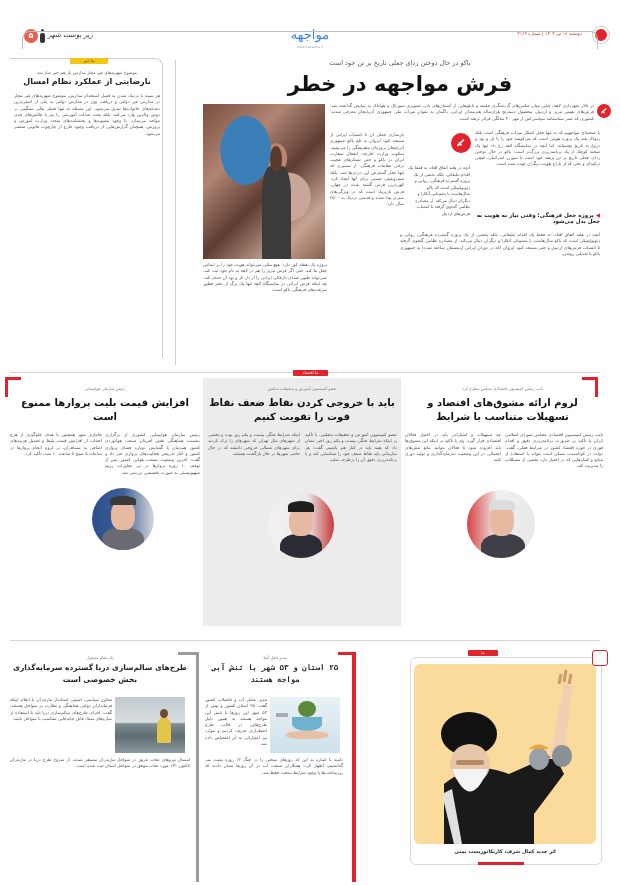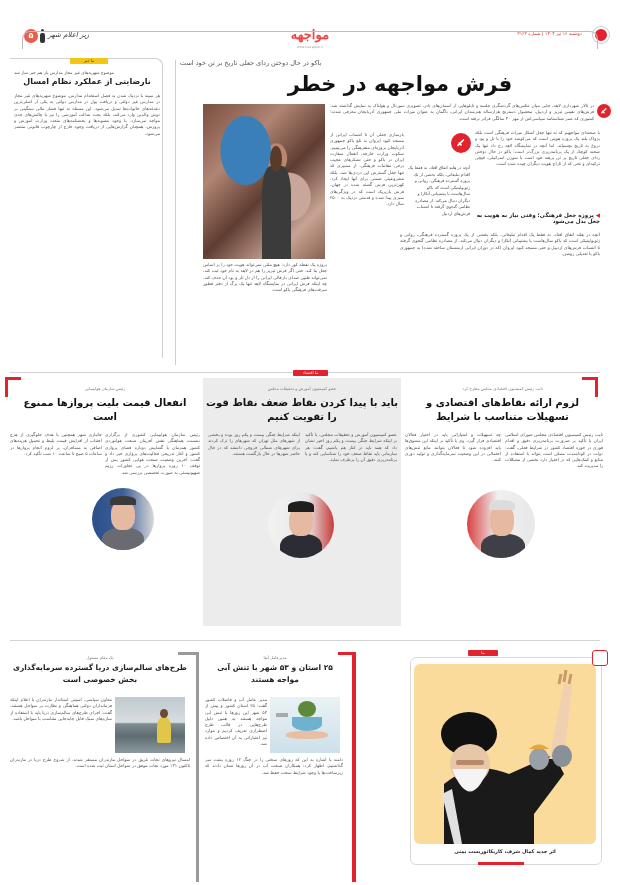--- a/index.html
+++ b/index.html
@@ -9,30 +9,30 @@
   .abs { position: absolute; }
 
   
   .masthead { position: absolute; left: 22px; top: 31px; width: 576px; height: 18px; border: 1px solid #bdbdbd; border-bottom: none; border-radius: 8px 8px 0 0; }
   .mh-right-icon { position: absolute; right: 11px; top: 27px; width: 16px; height: 16px; border-radius: 50%; background: #e2222c; border: 2px solid #fff; box-shadow: 0 0 0 1px #ccc; }
   .mh-date { position: absolute; right: 38px; top: 31px; font-size: 4.5px; color: #c0392b; white-space: nowrap; }
   .mh-logo { position: absolute; left: 240px; top: 27px; width: 140px; height: 22px; }
   .mh-logo .dots { position: absolute; top: 4px; width: 48px; height: 10px; background-image: radial-gradient(#c8c8c8 0.6px, transparent 0.7px); background-size: 2px 2px; }
   .mh-logo .dots.l { left: 0; }
   .mh-logo .dots.r { right: 0; }
-  .mh-logo .name { position: absolute; left: 50%; transform: translateX(-50%); top: 0; font-size: 13px; font-weight: bold; color: #ef4444; font-family: "DejaVu Serif", serif; }
+  .mh-logo .name { position: absolute; left: 50%; transform: translateX(-50%); top: 0; font-size: 13px; font-weight: normal; color: #3b82f6; font-family: "DejaVu Serif", serif; }
   .mh-logo .url { position: absolute; left: 50%; transform: translateX(-50%); top: 18px; font-size: 3px; color: #999; direction: ltr; }
   .mh-section { position: absolute; left: 48px; top: 31px; font-size: 7px; color: #333; font-style: italic; font-family: "DejaVu Serif", serif; }
   .mh-page { position: absolute; left: 24px; top: 29px; width: 14px; height: 14px; border-radius: 50%; background: #e8604c; color: #fff; font-size: 8px; text-align: center; line-height: 14px; font-weight: bold; }
   .mh-person { position: absolute; left: 40px; top: 29px; width: 8px; height: 14px; }
   .mh-person::before { content: ""; position: absolute; left: 1px; top: 0; width: 3px; height: 3px; border-radius: 50%; background: #333; }
   .mh-person::after { content: ""; position: absolute; left: 0; top: 4px; width: 5px; height: 10px; border-radius: 2px; background: #333; }
 
   
-  .kicker { font-size: 7px; color: #555; text-align: left; }
+  .kicker { font-size: 7px; color: #555; text-align: center; }
   .headline-xl { font-size: 21px; font-weight: bold; color: #111; text-align: center; font-family: "DejaVu Sans", sans-serif; }
   .para { font-size: 4.4px; line-height: 6.3px; color: #555; text-align: justify; overflow: hidden; }
 
   .red-circle { border-radius: 50%; background: #e2222c; display: flex; align-items: center; justify-content: center; }
   .red-circle svg { width: 60%; height: 60%; }
 
   .photo-carpet { position: absolute; background:
       radial-gradient(ellipse at 70% 60%, #c8a79a 0 18%, transparent 19%),
       radial-gradient(ellipse at 35% 30%, #3a7fb7 0 22%, transparent 23%),
       radial-gradient(ellipse at 60% 35%, #b8876d 0 10%, transparent 11%),
@@ -80,21 +80,21 @@
 <body>
 
 <div class="mh-right-icon"></div>
 <div class="mh-date">دوشنبه ۱۶ تیر ۱۴۰۴ | شماره ۳۱۶۳</div>
 <div class="mh-logo">
   <div class="dots l"></div>
   <div class="name">مواجهه</div>
   <div class="dots r"></div>
   <div class="url">www.mavajehe.ir</div>
 </div>
-<div class="mh-section">زیر اعلام شهر</div>
+<div class="mh-section">زیر پوست شهر</div>
 <div class="mh-person"></div>
 <div class="mh-page">۵</div>
 <div class="masthead"></div>
 
 <div class="box" style="left:10px; top:58px; width:153px; height:300px; border-left:none; border-bottom:none; border-radius:0 8px 0 0;"></div>
 <div class="tag yellow" style="left:70px; top:58px; width:38px;">ما خبر</div>
 <div class="abs kicker" style="left:14px; top:70px; width:146px; font-size:4.3px;">موضوع شهریه‌های غیر مجاز مدارس باز هم خبر ساز شد</div>
 <div class="abs" style="left:14px; top:77px; width:146px; text-align:center; font-size:8px; font-weight:bold; color:#222;">نارضایتی از عملکرد نظام امسال</div>
 <div class="abs para" style="left:14px; top:93px; width:146px; height:262px;">هر سینه با نزدیک شدن به فصل استخدام مدارس، موضوع شهریه‌های غیر مجاز در مدارس غیر دولتی و دریافت پول در مدارس دولتی به یکی از اصلی‌ترین دغدغه‌های خانواده‌ها تبدیل می‌شود. این مسئله نه تنها فشار مالی سنگینی بر دوش والدین وارد می‌کند، بلکه بحث عدالت آموزشی را نیز با چالش‌های جدی مواجه می‌سازد. با وجود مصوبه‌ها و بخشنامه‌های متعدد وزارت آموزش و پرورش، همچنان گزارش‌هایی از دریافت وجوه خارج از چارچوب قانونی منتشر می‌شود.</div>
 
@@ -129,44 +129,44 @@
 <div class="abs para" style="left:330px; top:132px; width:74px; height:230px;">بازسازی جعلی آن تا انتساب ایرانی از مسجد کبود ایروان به تلع باکو جمهوری آذربایجان پروژه‌ای متفرهنگی را می‌بینیم. سکوت وزارت خارجه، انفعال سفارت ایران در باکو و حتی تشکرهای عجیب برخی مقامات فرهنگی، از مسیری که تنها جعل گسترش این دزدی‌ها شد، بلکه مشروعیتی ضمنی برای آنها ایجاد کرد. کهن‌ترین فرش گشته شده در جهان، فرش پازیریک است که در ویژگی‌های سبزی پیدا شده و قدمتی نزدیک به ۲۵۰۰ سال دارد.</div>
 
 <div class="abs para" style="left:203px; top:262px; width:124px; height:100px;">پروژه یک نقطه کور دارد: هیچ ملتی نمی‌تواند هویت خود را بر اساس جعل بنا کند. حتی اگر فرش تبریز را هم در لاهه به نام خود ثبت کند، نمی‌تواند طنین صدای دارقالی ایرانی را از دل تار و پود آن حذف کند. چه اینکه فرش ایرانی در نمایشگاه لاهه تنها یک برگ از دفتر قطور سرقت‌های فرهنگی باکو است.</div>
 
 <div class="hline" style="left:10px; top:372px; width:590px;"></div>
 <div class="tag red" style="left:293px; top:370px; width:35px;">ما اقتصاد</div>
 <div class="red-corner" style="left:582px; top:377px;"></div>
 <div class="red-corner-l" style="left:5px; top:377px;"></div>
 
 <div class="abs mid-kicker" style="left:405px; top:386px; width:195px;">نایب رئیس کمیسیون اقتصادی مجلس مطرح کرد</div>
-<div class="abs mid-title" style="left:405px; top:396px; width:195px;">لزوم ارائه نقاط‌های اقتصادی و تسهیلات متناسب با شرایط</div>
+<div class="abs mid-title" style="left:405px; top:396px; width:195px;">لزوم ارائه مشوق‌های اقتصاد و تسهیلات متناسب با شرایط</div>
 <div class="abs para" style="left:505px; top:432px; width:98px; height:195px;">نایب رئیس کمیسیون اقتصادی مجلس شورای اسلامی ایران با تأکید بر ضرورت برنامه‌ریزی دقیق و اقدام فوری در حوزه اقتصاد کشور در شرایط فعلی، گفت: دولت در کوتاه‌مدت ممکن است بتواند با استفاده از منابع و کمک‌هایی که در اختیار دارد بخشی از مشکلات را مدیریت کند.</div>
 <div class="abs para" style="left:405px; top:432px; width:96px; height:195px;">چه تسهیلات و امتیازاتی باید در اختیار فعالان اقتصادی قرار گیرد. وی با تأکید بر اینکه این مشوق‌ها باید افزوده شود تا فعالان بتوانند مانع تنش‌های احتمالی در این وضعیت سرمایه‌گذاری و تولید دوری کنند.</div>
 <div class="portrait" style="left:467px; top:490px; width:68px; height:68px;">
   <div class="bg" style="background:linear-gradient(90deg,#d94141 0%,#f0f0f0 45%,#e8e8e8 100%);"></div>
   <div class="suit" style="left:14px; top:44px; width:44px; height:30px;"></div>
   <div class="face" style="left:23px; top:14px; width:24px; height:32px;"></div>
   <div class="hair" style="left:22px; top:10px; width:26px; height:10px; background:#dcdcdc;"></div>
 </div>
 
 <div class="gray-panel" style="left:203px; top:378px; width:198px; height:248px;"></div>
 <div class="abs mid-kicker" style="left:205px; top:386px; width:194px;">عضو کمیسیون آموزش و تحقیقات مجلس</div>
-<div class="abs mid-title" style="left:205px; top:396px; width:194px;">باید با پیدا کردن نقاط ضعف نقاط قوت را تقویت کنیم</div>
+<div class="abs mid-title" style="left:205px; top:396px; width:194px;">باید با خروجی کردن نقاط ضعف نقاط قوت را تقویت کنیم</div>
 <div class="abs para" style="left:305px; top:432px; width:92px; height:190px;">عضو کمیسیون آموزش و تحقیقات مجلس، با تأکید بر اینکه شرایط جنگی بیست و یکم روز اخیر نشان داد که همه باید در کنار هم باشیم، گفت: هر سازمانی باید نقاط ضعف خود را شناسایی کند و با برنامه‌ریزی دقیق آن را برطرف نماید.</div>
 <div class="abs para" style="left:208px; top:432px; width:92px; height:190px;">اینکه شرایط جنگی بیست و یکم روز بوده و بخشی از شهرهای مثل تهران که شهرهای را ترک کردند برای شهرهای شمالی خروجی داشتند که در حال حاضر شهرها در حال بازگشت هستند.</div>
 <div class="portrait" style="left:268px; top:492px; width:66px; height:66px;">
   <div class="bg" style="background:linear-gradient(90deg,#f2f2f2 0%,#e8e8e8 60%,#c83a3a 100%);"></div>
   <div class="suit" style="left:12px; top:42px; width:42px; height:30px; background:#2c2c34;"></div>
   <div class="face" style="left:21px; top:14px; width:24px; height:30px;"></div>
   <div class="hair" style="left:20px; top:9px; width:26px; height:11px; background:#1e1e1e;"></div>
 </div>
 
 <div class="abs mid-kicker" style="left:10px; top:386px; width:190px;">رئیس سازمان هواپیمایی</div>
-<div class="abs mid-title" style="left:10px; top:396px; width:190px;">انفعال قیمت بلیت پروازها ممنوع است</div>
+<div class="abs mid-title" style="left:10px; top:396px; width:190px;">افزایش قیمت بلیت پروازها ممنوع است</div>
 <div class="abs para" style="left:105px; top:432px; width:95px; height:195px;">رئیس سازمان هواپیمایی کشوری از برگزاری نشست هماهنگی نقش آفرینان صنعت هوانوردی کشور همزمان با گشایش دوباره فضای پروازی کشور و آغاز تدریجی فعالیت‌های پروازی خبر داد و گفت: آخرین وضعیت صنعت هوایی کشور پس از توقف ۱۰ روزه پروازها در پی تجاوزات رژیم صهیونیستی به صورت تخصصی بررسی شد.</div>
 <div class="abs para" style="left:10px; top:432px; width:92px; height:195px;">جانبازی شهر همچنین با هدف جلوگیری از هرج اجتناب از افزایش قیمت بلیط و تحمیل هزینه‌های اضافی به مسافران، بر لزوم انجام پروازها در ساعات ۵ صبح تا ساعت ۱۰ شب تأکید کرد.</div>
 <div class="portrait" style="left:92px; top:488px; width:62px; height:62px;">
   <div class="bg" style="background:linear-gradient(90deg,#2a4f8a 0%,#3c5f98 50%,#d8d8d8 100%);"></div>
   <div class="suit" style="left:10px; top:40px; width:42px; height:28px; background:#6a6a72;"></div>
   <div class="face" style="left:19px; top:12px; width:24px; height:30px;"></div>
   <div class="hair" style="left:18px; top:8px; width:26px; height:9px; background:#3a3a3a;"></div>
 </div>
 
 <div class="hline" style="left:10px; top:640px; width:590px;"></div>
@@ -189,21 +189,21 @@
   </svg>
 </div>
 <div class="abs" style="left:414px; top:848px; width:182px; text-align:center; font-size:5px; font-weight:bold; color:#222;">اثر جدید کمال شرف، کاریکاتوریست یمنی</div>
 <div class="abs" style="left:478px; top:862px; width:46px; height:3px; background:#e2222c;"></div>
 
 <div class="abs" style="left:592px; top:650px; width:16px; height:16px; border:1px solid #e2222c; border-radius:3px; background:#fff;"></div>
 
 <div class="abs" style="left:352px; top:652px; width:4px; height:230px; background:#e2222c;"></div>
 <div class="abs" style="left:338px; top:652px; width:18px; height:3px; background:#e2222c;"></div>
 <div class="abs mid-kicker" style="left:205px; top:655px; width:140px;">مدیرعامل آبفا</div>
-<div class="abs small-title" style="left:205px; top:662px; width:140px;">۲۵ استان و ۵۳ شهر با تنش آبی مواجه هستند</div>
+<div class="abs small-title" style="left:205px; top:662px; width:140px;font-family:Liberation Mono, monospace;">۲۵ استان و ۵۳ شهر با تنش آبی مواجه هستند</div>
 <div class="photo-water" style="left:270px; top:697px; width:70px; height:56px;">
   <div style="position:absolute; left:28px; top:4px; width:18px; height:16px; border-radius:50%; background:#5c8a3a;"></div>
   <div style="position:absolute; left:22px; top:20px; width:30px; height:14px; border-radius:0 0 50% 50%; background:#6fb2cf;"></div>
   <div style="position:absolute; left:16px; top:34px; width:42px; height:8px; border-radius:40%; background:#e8bfa3;"></div>
   <div style="position:absolute; left:6px; top:16px; width:12px; height:4px; background:#aaa;"></div>
 </div>
 <div class="abs para" style="left:205px; top:697px; width:62px; height:58px;">مدیر عامل آب و فاضلاب کشور گفت: ۲۵ استان کشور و بیش از ۵۳ شهر این روزها با تنش آبی مواجه هستند به همین دلیل طرح‌هایی در قالب طرح اضطراری تعریف کردیم و موارد نیز اعتباراتی به آن اختصاص داده شد.</div>
 <div class="abs para" style="left:205px; top:757px; width:138px; height:120px;">دامنه با اشاره به این که روزهای سختی را در جنگ ۱۲ روزه پشت سر گذاشتیم، اظهار کرد: همکاران صنعت آب در آن روزها نشان دادند که زیرساخت‌ها با وجود شرایط سخت حفظ شد.</div>
 
 <div class="abs" style="left:196px; top:652px; width:3px; height:230px; background:#9a9a9a;"></div>

